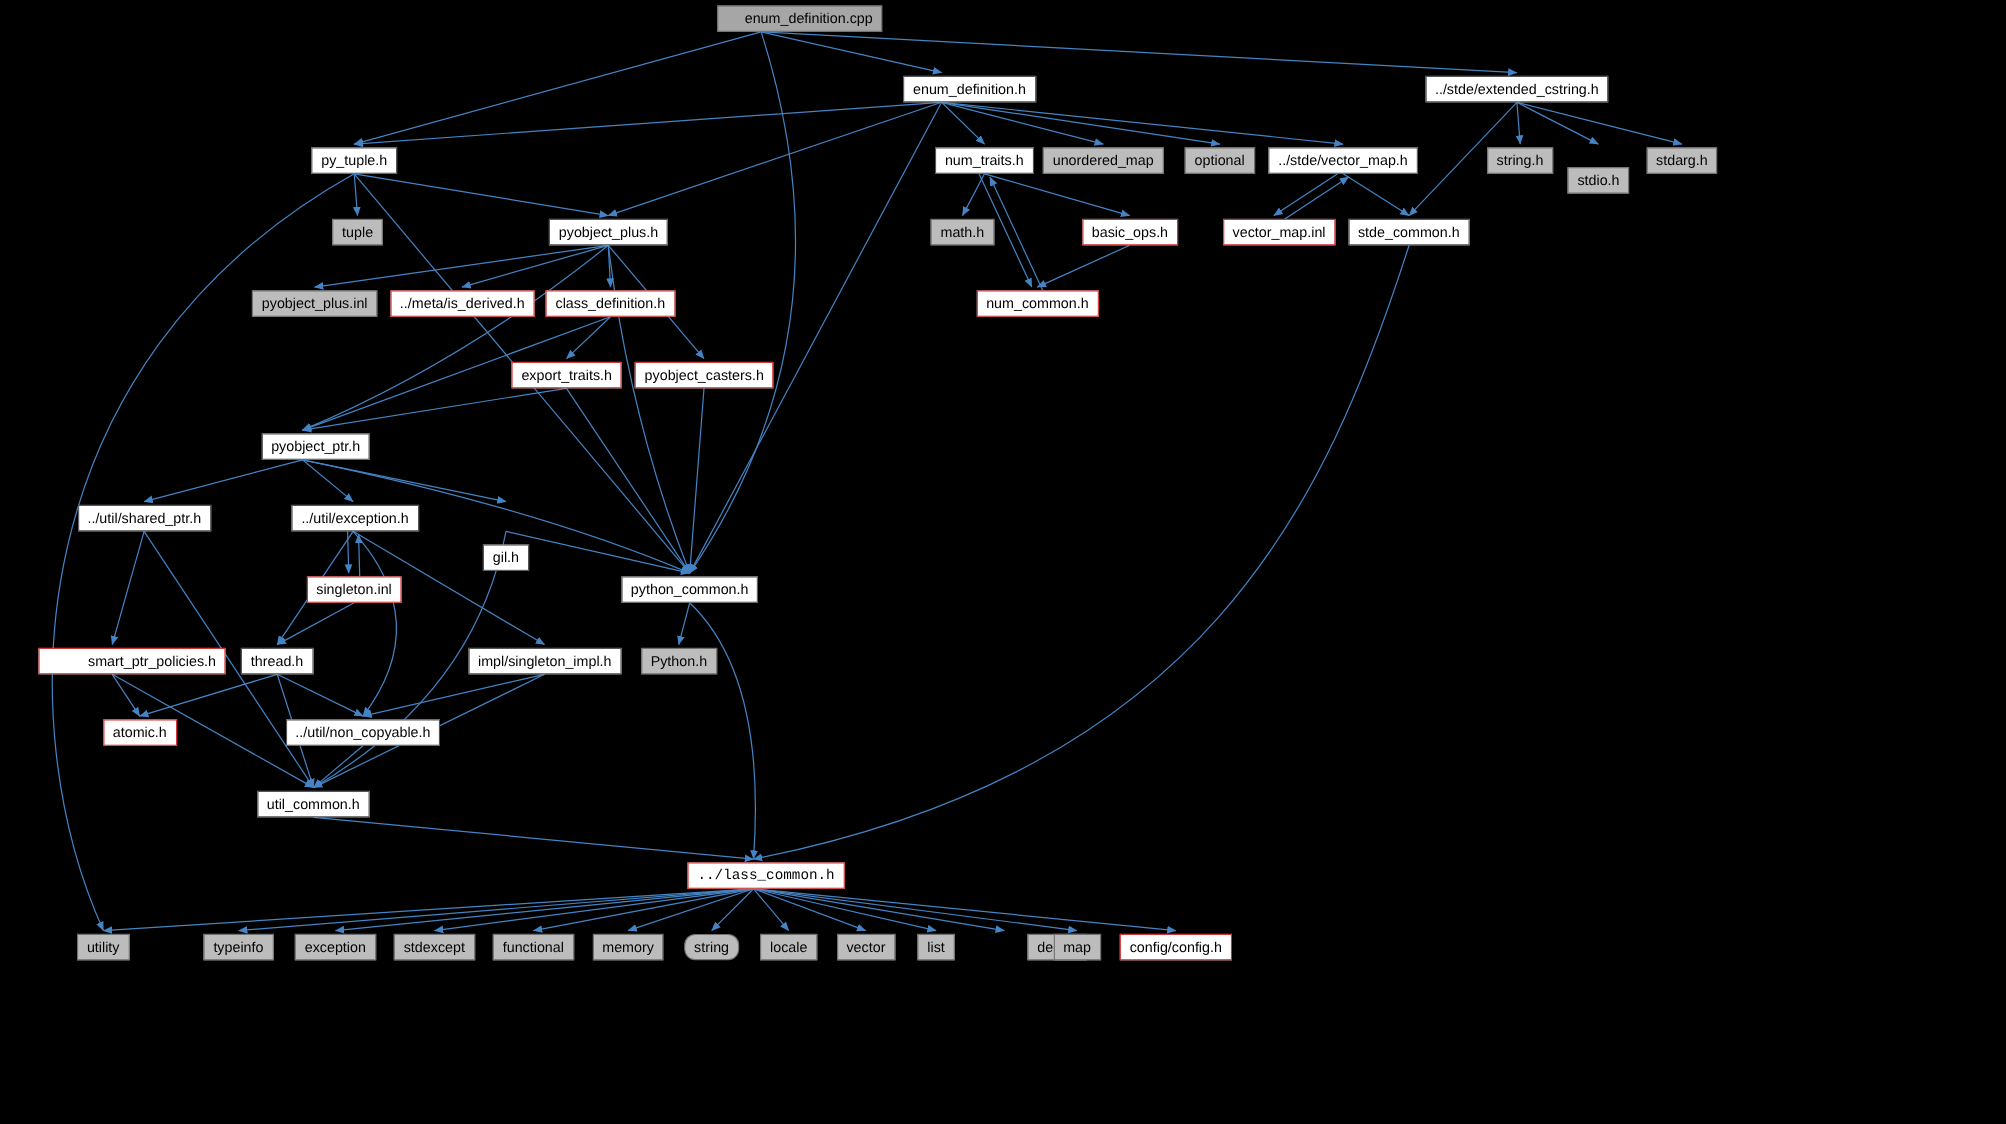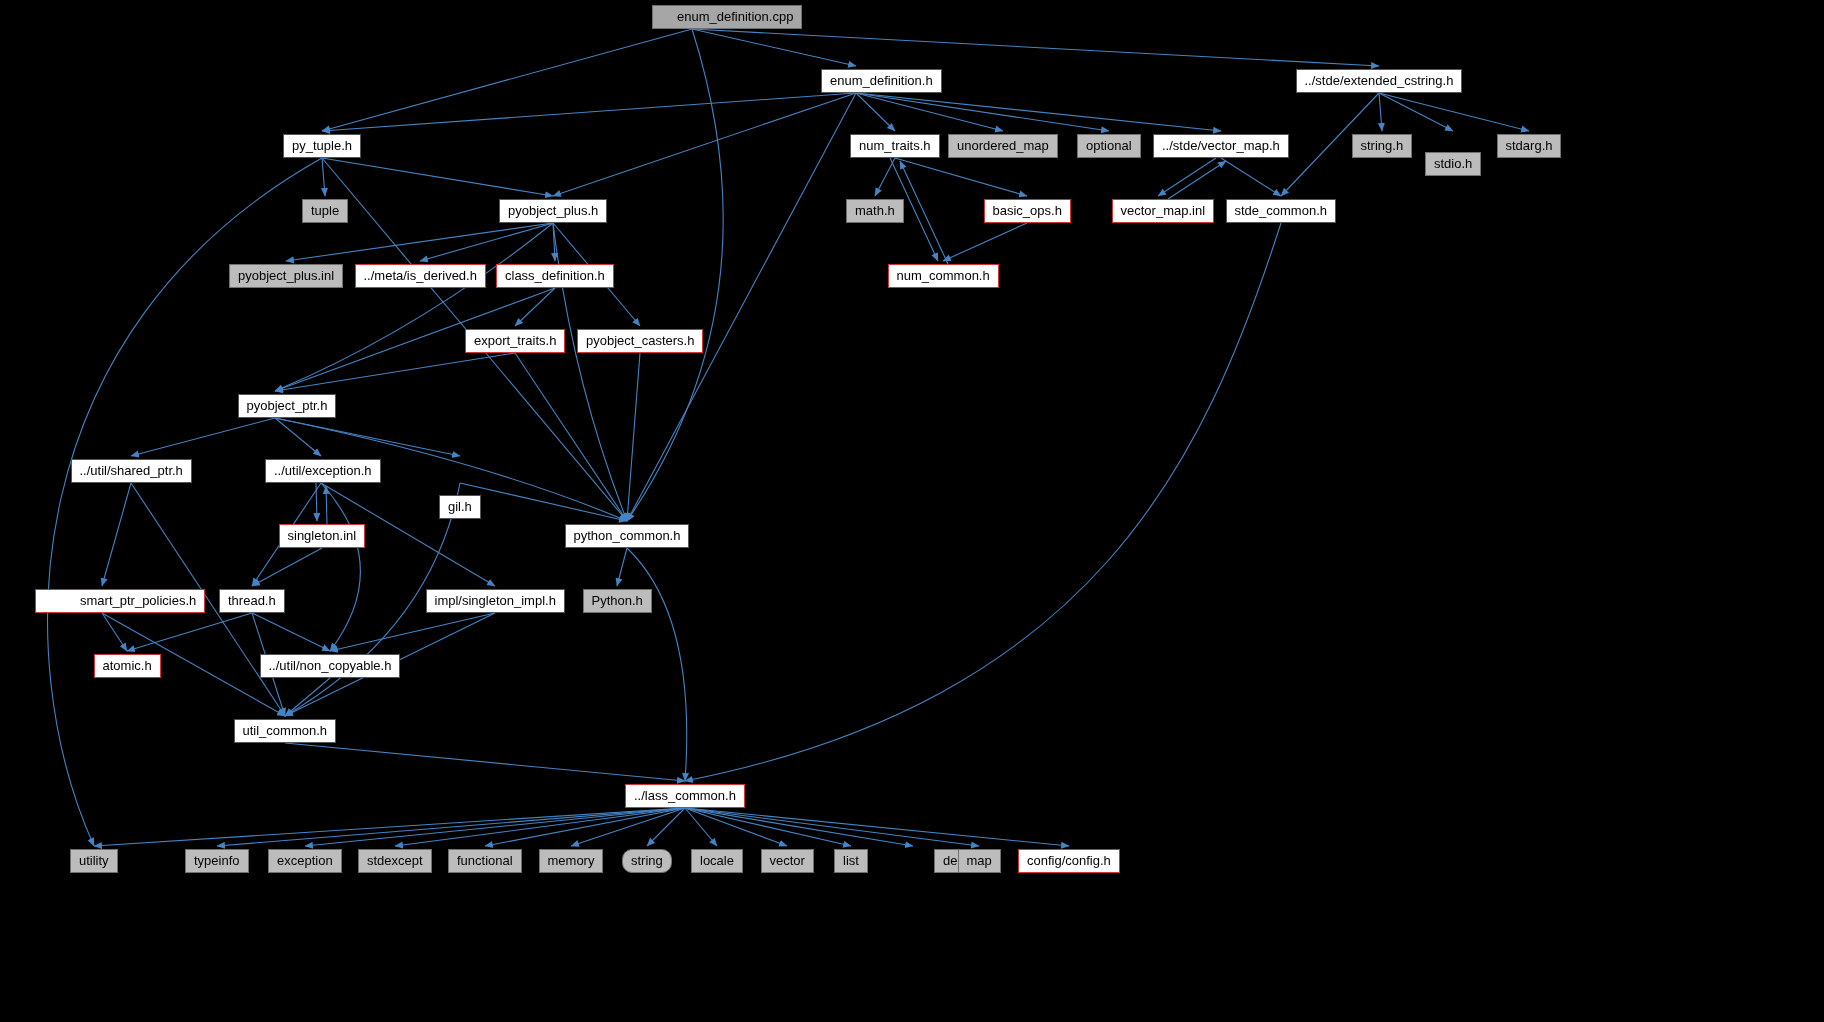--- a/index.html
+++ b/index.html
@@ -147,21 +147,21 @@
     <div class="node header" style="left: 439px; top: 459px; margin-top: 36px;">gil.h</div>
     <div class="node header" style="left: 564.5px; top: 524px;">python_common.h</div>
     <div class="node truncated" style="left: 278.5px; top: 524px;">singleton.inl</div>
     <div class="node truncated" style="left: 35px; top: 589px; padding-left: 44px;">smart_ptr_policies.h</div>
     <div class="node header" style="left: 219px; top: 589px;">thread.h</div>
     <div class="node header" style="left: 425.5px; top: 589px;">impl/singleton_impl.h</div>
     <div class="node system" style="left: 582.5px; top: 589px;">Python.h</div>
     <div class="node truncated" style="left: 93.5px; top: 654px;">atomic.h</div>
     <div class="node header" style="left: 259.5px; top: 654px;">../util/non_copyable.h</div>
     <div class="node header" style="left: 233.5px; top: 719px;">util_common.h</div>
-    <div class="node truncated" style="left: 625px; top: 784px;">../lass_common.h</div>
+    <div class="node truncated" style="left: 625px; top: 784px; font-family: Liberation Mono, monospace;">../lass_common.h</div>
     <div class="node system" style="left: 70px; top: 849px;">utility</div>
     <div class="node system" style="left: 185px; top: 849px;">typeinfo</div>
     <div class="node system" style="left: 268px; top: 849px;">exception</div>
     <div class="node system" style="left: 358px; top: 849px;">stdexcept</div>
     <div class="node system" style="left: 448px; top: 849px;">functional</div>
     <div class="node system" style="left: 538.5px; top: 849px;">memory</div>
     <div class="node system" style="left: 622px; top: 849px; border-radius: 10px;">string</div>
     <div class="node system" style="left: 691px; top: 849px;">locale</div>
     <div class="node system" style="left: 760.5px; top: 849px;">vector</div>
     <div class="node system" style="left: 834px; top: 849px;">list</div>

